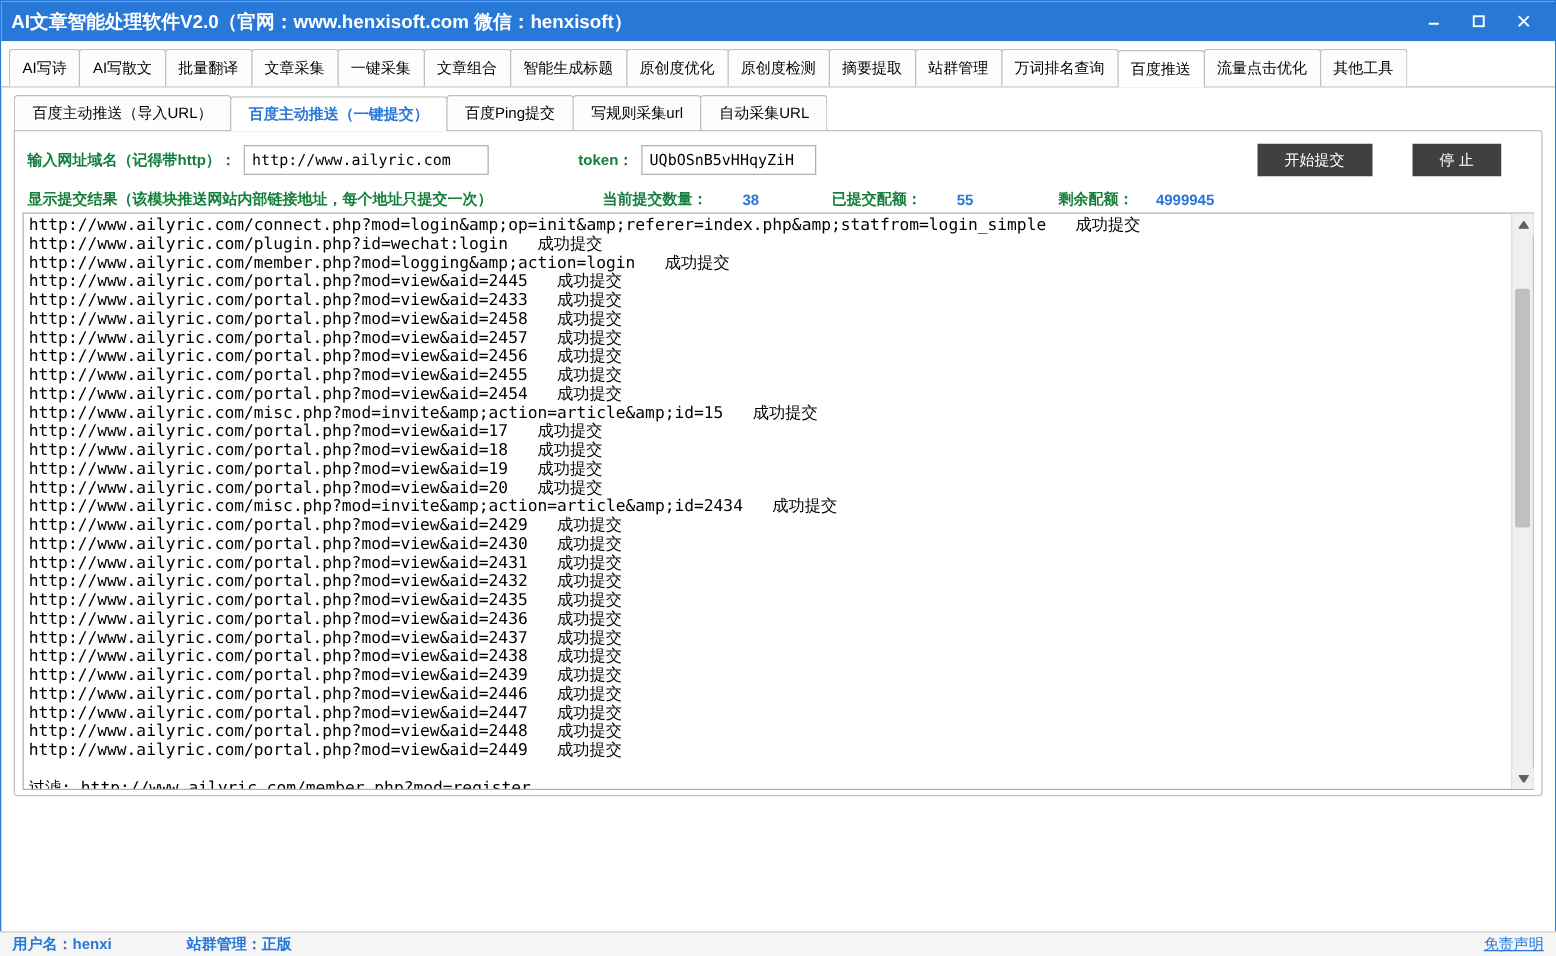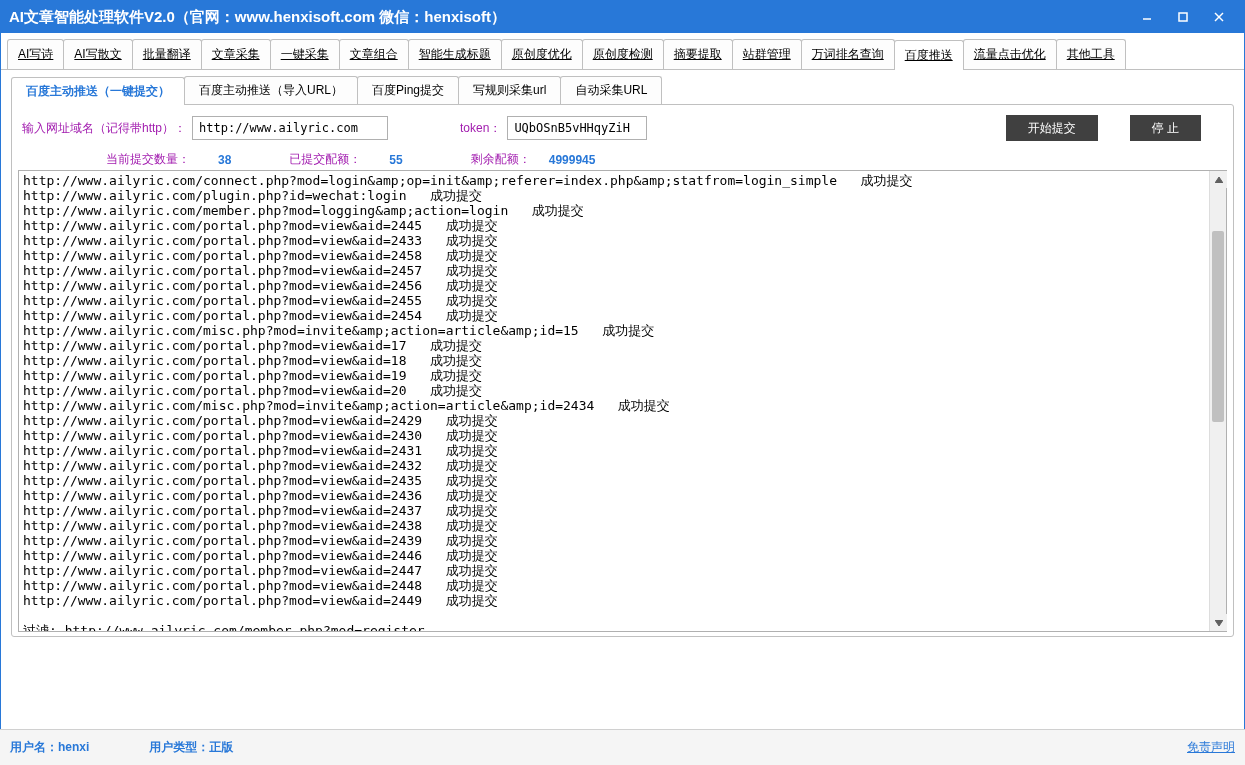--- a/index.html
+++ b/index.html
@@ -2,44 +2,44 @@
 <html><head>
 <meta charset="utf-8">
 <style>
 * { box-sizing: border-box; margin: 0; padding: 0; }
 body { font-family: "Microsoft YaHei", sans-serif; font-size: 12px; background: #fff; width: 1245px; height: 765px; overflow: hidden; border: 1px solid #2878d8; }
 .titlebar { background: #2878d8; color: #fff; height: 32px; display: flex; align-items: center; padding: 0 8px; font-size: 15px; font-weight: bold; }
 .titlebar-text { flex: 1; }
 .win-btns { display: flex; gap: 2px; }
 .win-btn { width: 34px; height: 22px; display: flex; align-items: center; justify-content: center; cursor: pointer; }
 .win-btn svg { stroke: #fff; stroke-width: 1.5; fill: none; }
-.main-tabs { display: flex; border-bottom: 1px solid #c0c0c0; background: #fff; padding: 6px 6px 0 6px; gap: 0; text-decoration: underline; }
+.main-tabs { display: flex; border-bottom: 1px solid #c0c0c0; background: #fff; padding: 6px 6px 0 6px; gap: 0; }
 .main-tab { padding: 6px 10px; border: 1px solid #c0c0c0; border-bottom: none; background: #fdfdfd; font-size: 12px; cursor: pointer; margin-right: -1px; border-radius: 3px 3px 0 0; white-space: nowrap; }
 .main-tab.active { background: #fff; position: relative; top: 1px; z-index: 2; }
 .sub-tabs { display: flex; padding: 6px 6px 0 10px; }
 .sub-tab { padding: 5px 14px; border: 1px solid #c0c0c0; border-bottom: none; font-size: 12px; cursor: pointer; margin-right: -1px; border-radius: 3px 3px 0 0; background: #fdfdfd; white-space: nowrap; }
 .sub-tab.active { color: #2878d8; font-weight: bold; background: #fff; position: relative; top: 1px; z-index: 2; }
 .panel { border: 1px solid #c0c0c0; margin: 0 10px 2px 10px; padding: 10px 6px 4px 6px; border-radius: 0 3px 3px 3px; }
 .form-row { display: flex; align-items: center; gap: 6px; margin-bottom: 10px; padding-left: 4px; flex-wrap: nowrap; }
-.label-red { color: #a21caf; font-weight: normal; font-size: 12px; }
+.label-red { color: #15803d; font-weight: bold; font-size: 12px; }
 .text-input { height: 24px; border: 1px solid #b0b0b0; padding: 0 6px; font-family: SimSun, monospace; font-size: 12px; background: #fff; }
 .url-input { width: 196px; }
 .token-input { width: 140px; }
 .btn { height: 26px; padding: 0 22px; border: none; color: #fff; font-size: 12px; cursor: pointer; font-family: inherit; }
 .btn-green { background: #404040; }
 .stats-row { display: flex; align-items: center; gap: 4px; font-size: 12px; font-weight: bold; padding-left: 4px; margin-bottom: 2px; flex-wrap: nowrap; }
 .stats-row .blue { color: #2878d8; }
 .log-wrap { position: relative; border: 1px solid #b0b0b0; height: 462px; background: #fff; }
 .log-area { width: calc(100% - 17px); height: 100%; font-family: SimSun, monospace; font-size: 13px; line-height: 15px; padding: 2px 4px; white-space: pre; overflow: hidden; }
 .scrollbar { position: absolute; right: 0; top: 0; width: 17px; height: 100%; background: #f0f0f0; border-left: 1px solid #ddd; }
 .sb-btn { width: 17px; height: 17px; background: #f0f0f0; display: flex; align-items: center; justify-content: center; }
 .sb-btn svg { stroke: #606060; fill: #606060; }
 .sb-track { position: absolute; top: 17px; bottom: 17px; left: 0; right: 0; }
 .sb-thumb { position: absolute; left: 2px; right: 2px; background: #c0c0c0; border-radius: 2px; }
-.statusbar { position: absolute; bottom: 0; left: 0; right: 0; height: 36px; background: #f5f5f5; border-top: 1px solid #d0d0d0; display: flex; align-items: center; padding: 0 10px; font-size: 12px; }
+.statusbar { position: absolute; bottom: 0; left: 0; right: 0; height: 20px; background: #f5f5f5; border-top: 1px solid #d0d0d0; display: flex; align-items: center; padding: 0 10px; font-size: 12px; }
 .status-item { color: #2878d8; font-weight: bold; }
 .status-spacer { flex: 1; }
 .disclaimer { color: #2878d8; text-decoration: underline; cursor: pointer; text-align: center; }
 </style>
 </head>
 <body>
 
 <div class="titlebar">
   <span class="titlebar-text">AI文章智能处理软件V2.0（官网：www.henxisoft.com  微信：henxisoft）</span>
   <div class="win-btns">
@@ -74,42 +74,43 @@
     <div class="main-tab">原创度检测</div>
     <div class="main-tab">摘要提取</div>
     <div class="main-tab">站群管理</div>
     <div class="main-tab">万词排名查询</div>
     <div class="main-tab active">百度推送</div>
     <div class="main-tab">流量点击优化</div>
     <div class="main-tab">其他工具</div>
   </div>
 
 <div class="sub-tabs" id="sub-tabs">
+    <div class="sub-tab">百度主动推送（导入URL）</div>
     <div class="sub-tab active">百度主动推送（一键提交）</div>
-    <div class="sub-tab">百度主动推送（导入URL）</div>
     <div class="sub-tab">百度Ping提交</div>
     <div class="sub-tab">写规则采集url</div>
     <div class="sub-tab">自动采集URL</div>
   </div>
 
 <div class="panel">
   <div class="form-row">
     <span class="label-red">输入网址域名（记得带http）：</span>
     <input class="text-input url-input" value="http://www.ailyric.com" style="">
     <span style="width:60px"></span>
     <span class="label-red">token：</span>
     <input class="text-input token-input" value="UQbOSnB5vHHqyZiH" style="">
     <span style="flex:1"></span>
     <button class="btn btn-green">开始提交</button>
     <span style="width:20px"></span>
     <button class="btn btn-green">停  止</button>
     <span style="width:20px"></span>
   </div>
 
   <div class="stats-row">
+    <span class="label-red">显示提交结果（该模块推送网站内部链接地址，每个地址只提交一次）</span>
     <span style="width:80px"></span>
     <span class="label-red">当前提交数量：</span>
     <span style="width:20px"></span>
     <span class="blue">38</span>
     <span style="width:50px"></span>
     <span class="label-red">已提交配额：</span>
     <span style="width:20px"></span>
     <span class="blue">55</span>
     <span style="width:60px"></span>
     <span class="label-red">剩余配额：</span>
@@ -165,17 +166,17 @@
             <polygon points="0,0 8,0 4,6"></polygon>
           </svg>
         </div>
     </div>
   </div>
 </div>
 
 <div class="statusbar">
   <span class="status-item"><span>用户名：</span><span>henxi</span></span>
   <span style="width:60px"></span>
-  <span class="status-item"><span>用户类型：</span><span>正版</span></span>
+  <span class="status-item"><span>站群管理：</span><span>正版</span></span>
   <span style="width:60px"></span>
   <span class="status-spacer"></span>
   <span class="disclaimer">免责声明</span>
 </div>
 
 </body></html>

